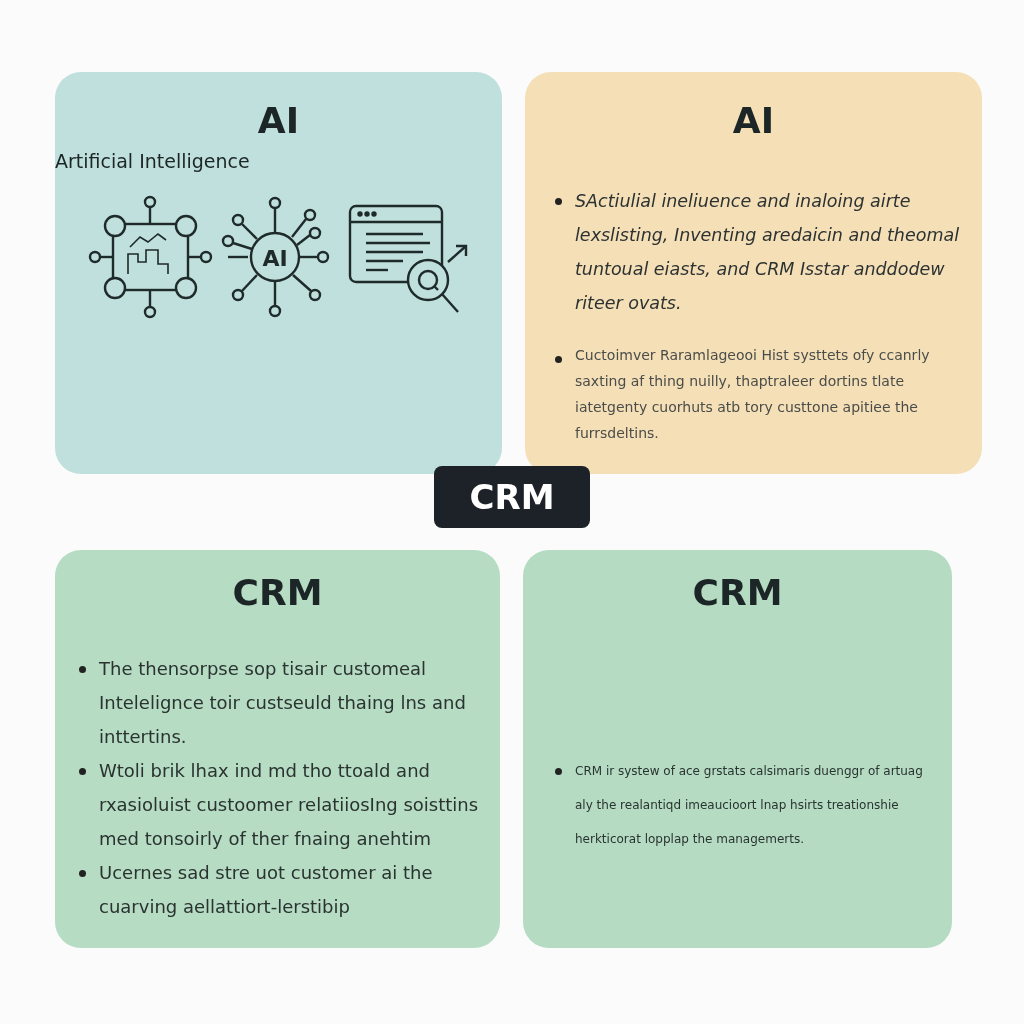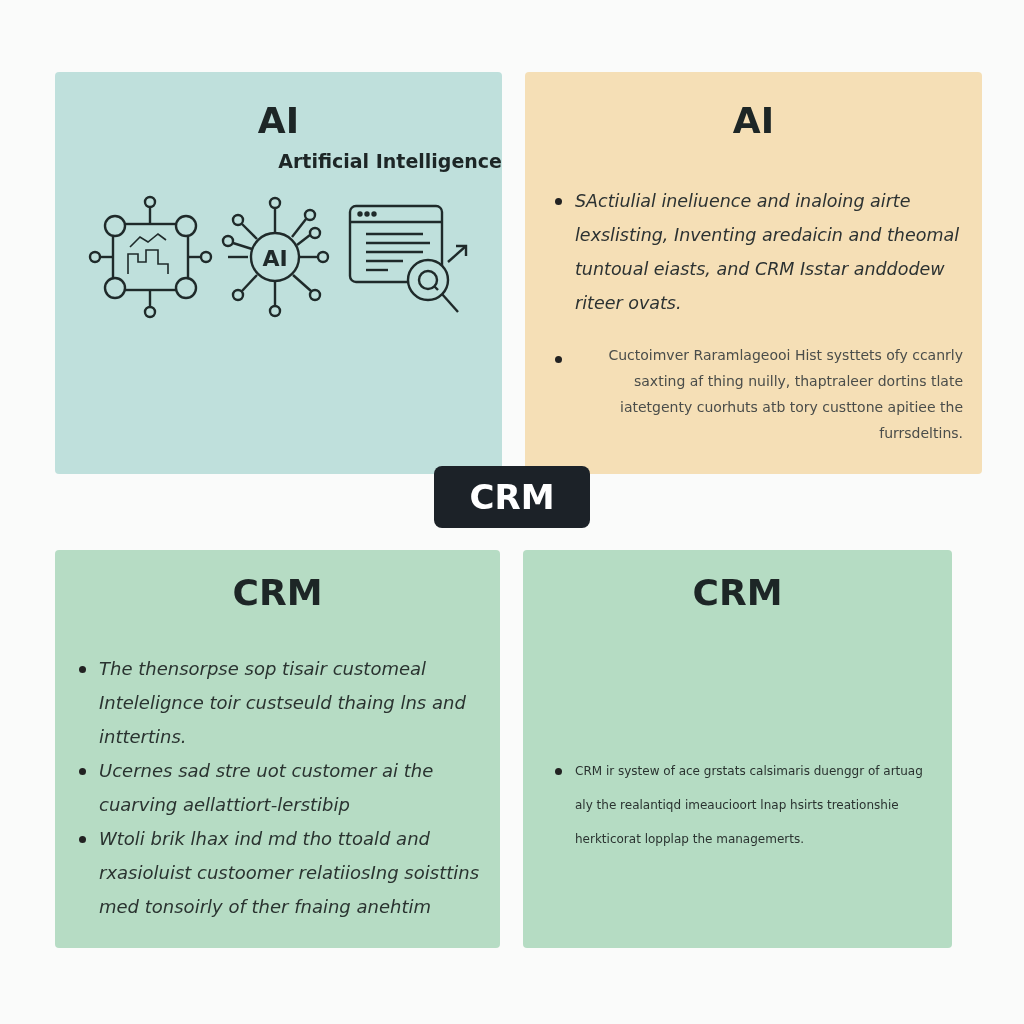--- a/index.html
+++ b/index.html
@@ -1,20 +1,20 @@
 <!DOCTYPE html>
 <html><head>
   <meta charset="utf-8">
   <style>
     * { box-sizing: border-box; margin: 0; padding: 0; }
     html, body { width: 1024px; height: 1024px; background: #fafbfa; overflow: hidden; }
     body { position: relative; font-family: "DejaVu Sans", sans-serif; color: #1f2a2a; }
-    .card { position: absolute; border-radius: 4px; }
+    .card { position: absolute; border-radius: 26px; }
     .card-title { position: absolute; left: 0; right: 0; text-align: center; font-weight: bold; color: #1d2626; }
-    .card-sub { position: absolute; left: 0; right: 0; text-align: right; font-weight: bold; color: #1d2626; font-size: 19px; }
+    .card-sub { position: absolute; left: 0; right: 0; text-align: left; font-weight: normal; color: #1d2626; font-size: 19px; }
     .bullets { position: absolute; list-style: none; }
     .bullets li { position: relative; padding-left: 22px; }
     .bullets li::before { content: ""; position: absolute; left: 2px; width: 7px; height: 7px; border-radius: 50%; background: #222; }
     .tl { left: 55px; top: 72px; width: 447px; height: 402px; background: #bfe0dc; }
     .tr { left: 525px; top: 72px; width: 457px; height: 402px; background: #f5dfb6; }
     .bl { left: 55px; top: 550px; width: 445px; height: 398px; background: #b6dcc4; }
     .br { left: 523px; top: 550px; width: 429px; height: 398px; background: #b5dcc3; }
     .badge { position: absolute; left: 434px; top: 466px; width: 156px; height: 62px; background: #1c2228; border-radius: 8px; color: #fff; font-weight: bold; font-size: 34px; text-align: center; line-height: 62px; }
     .icons { position: absolute; left: 25px; top: 120px; width: 400px; height: 130px; }
     .icons svg { position: absolute; }
@@ -89,32 +89,32 @@
       <polyline points="108,44 118,44 118,54"></polyline>
     </svg>
   </div>
 
 </div>
 
 <div class="card tr">
   <div class="card-title" style="top:28px;font-size:36px;">AI</div>
   <ul class="bullets" style="left:28px;top:112px;width:410px;font-size:17.5px;line-height:34px;color:#2c3232;">
     <li style="margin-bottom: 22px; font-style: italic; --lh: 34px;">SActiulial ineliuence and inaloing airte lexslisting, Inventing aredaicin and theomal tuntoual eiasts, and CRM Isstar anddodew riteer ovats.</li>
-    <li style="font-size: 14px; line-height: 26px; color: rgb(74, 77, 74); text-align: right; --lh: 34px;">Cuctoimver Raramlageooi Hist systtets ofy ccanrly saxting af thing nuilly, thaptraleer dortins tlate iatetgenty cuorhuts atb tory custtone apitiee the furrsdeltins.</li>
+    <li style="font-size: 14px; line-height: 26px; color: rgb(74, 77, 74); --lh: 34px;">Cuctoimver Raramlageooi Hist systtets ofy ccanrly saxting af thing nuilly, thaptraleer dortins tlate iatetgenty cuorhuts atb tory custtone apitiee the furrsdeltins.</li>
   </ul>
 </div>
 
 <div class="badge">CRM</div>
 
 <div class="card bl">
   <div class="card-title" style="top:22px;font-size:36px;">CRM</div>
-  <ul class="bullets" style="left:22px;top:102px;width:415px;font-size:18px;line-height:34px;color:#2a3330;font-style:italic;">
+  <ul class="bullets" style="left:22px;top:102px;width:415px;font-size:18px;line-height:34px;color:#2a3330;">
     <li style="--lh: 34px;">The thensorpse sop tisair customeal Intelelignce toir custseuld thaing lns and inttertins.</li>
+    <li style="--lh: 34px;">Wtoli brik lhax ind md tho ttoald and rxasioluist custoomer relatiiosIng soisttins med tonsoirly of ther fnaing anehtim</li>
     <li style="--lh: 34px;">Ucernes sad stre uot customer ai the cuarving aellattiort-lerstibip</li>
-    <li style="--lh: 34px;">Wtoli brik lhax ind md tho ttoald and rxasioluist custoomer relatiiosIng soisttins med tonsoirly of ther fnaing anehtim</li>
   </ul>
 </div>
 
 <div class="card br">
   <div class="card-title" style="top:22px;font-size:36px;">CRM</div>
   <ul class="bullets" style="left:30px;top:204px;width:385px;font-size:12px;line-height:34px;color:#2a3330;">
     <li style="--lh: 34px;">CRM ir systew of ace grstats calsimaris duenggr of artuag aly the realantiqd imeaucioort lnap hsirts treationshie herkticorat lopplap the managemerts.</li>
   </ul>
 </div>
 

